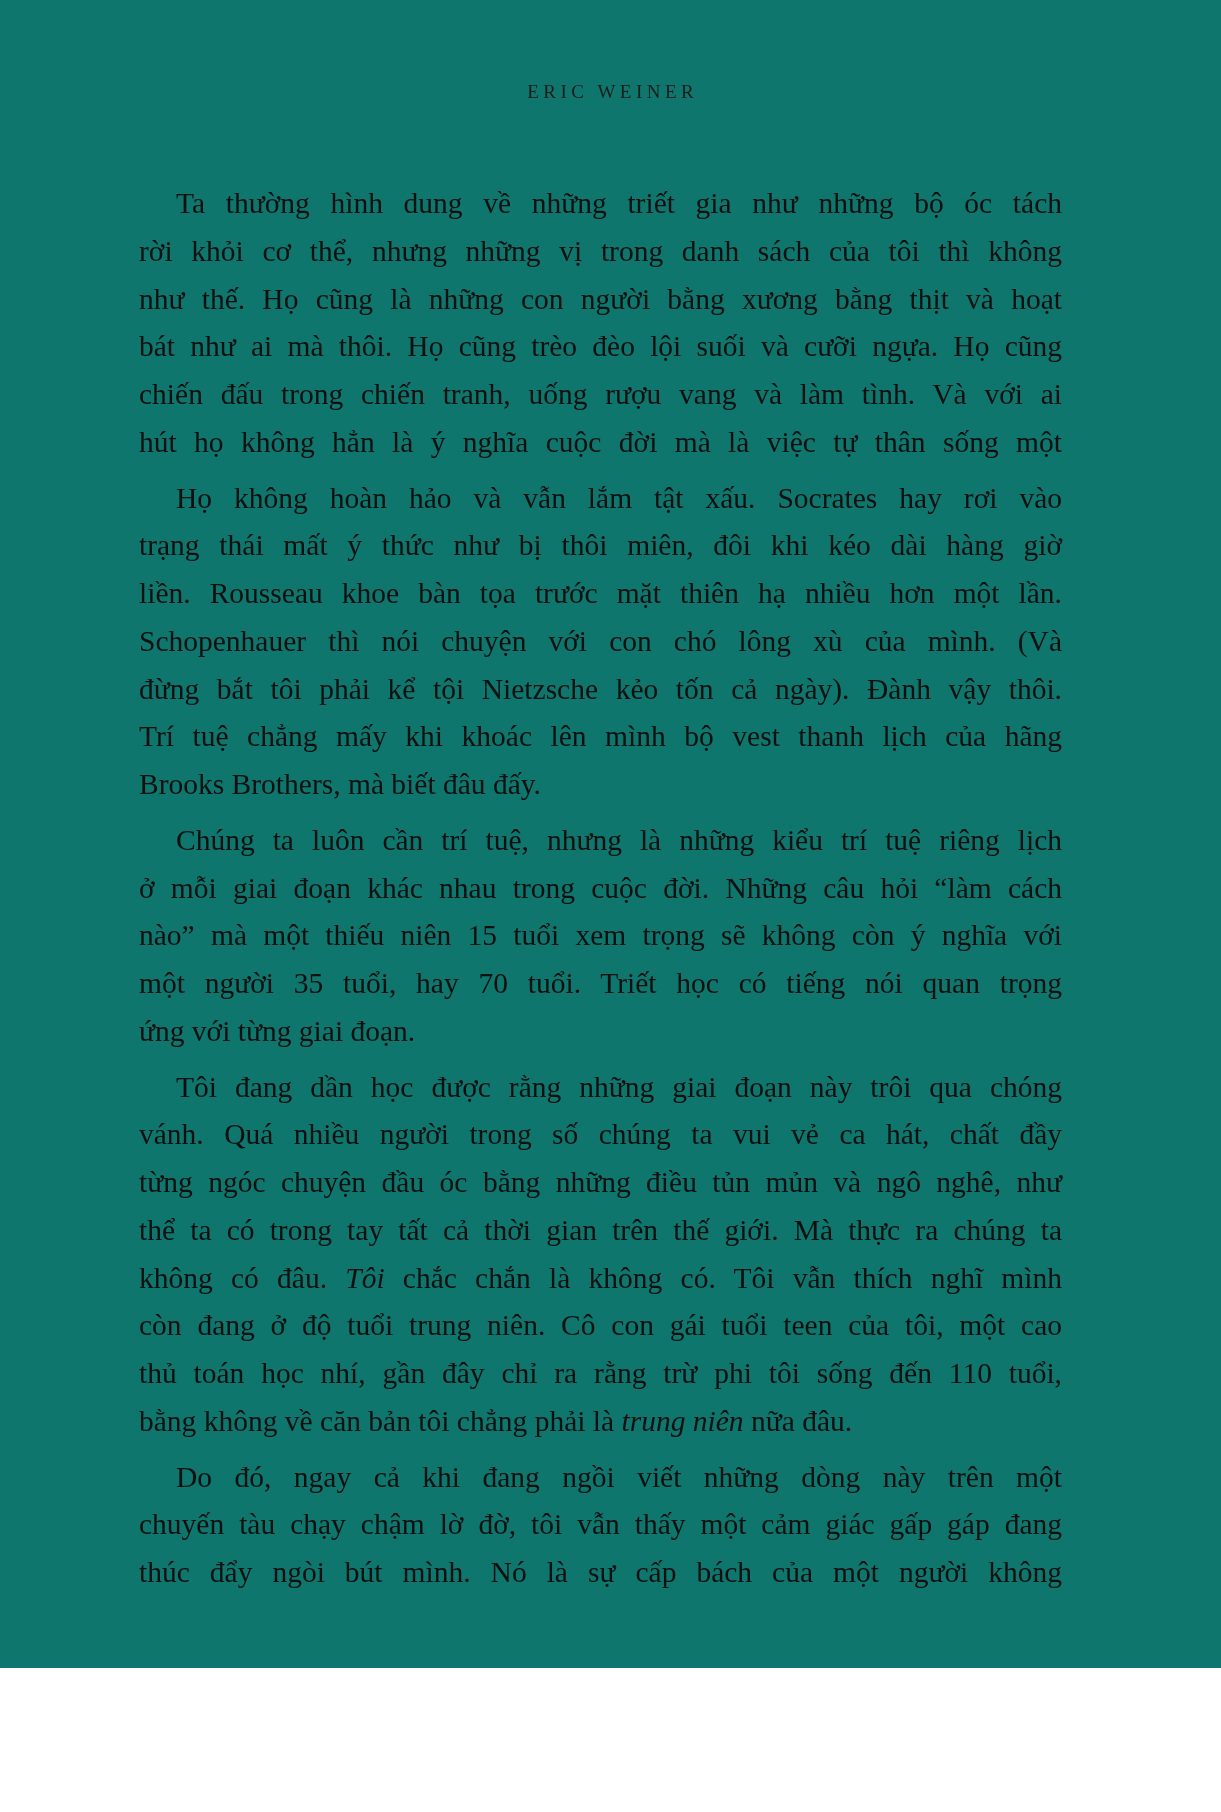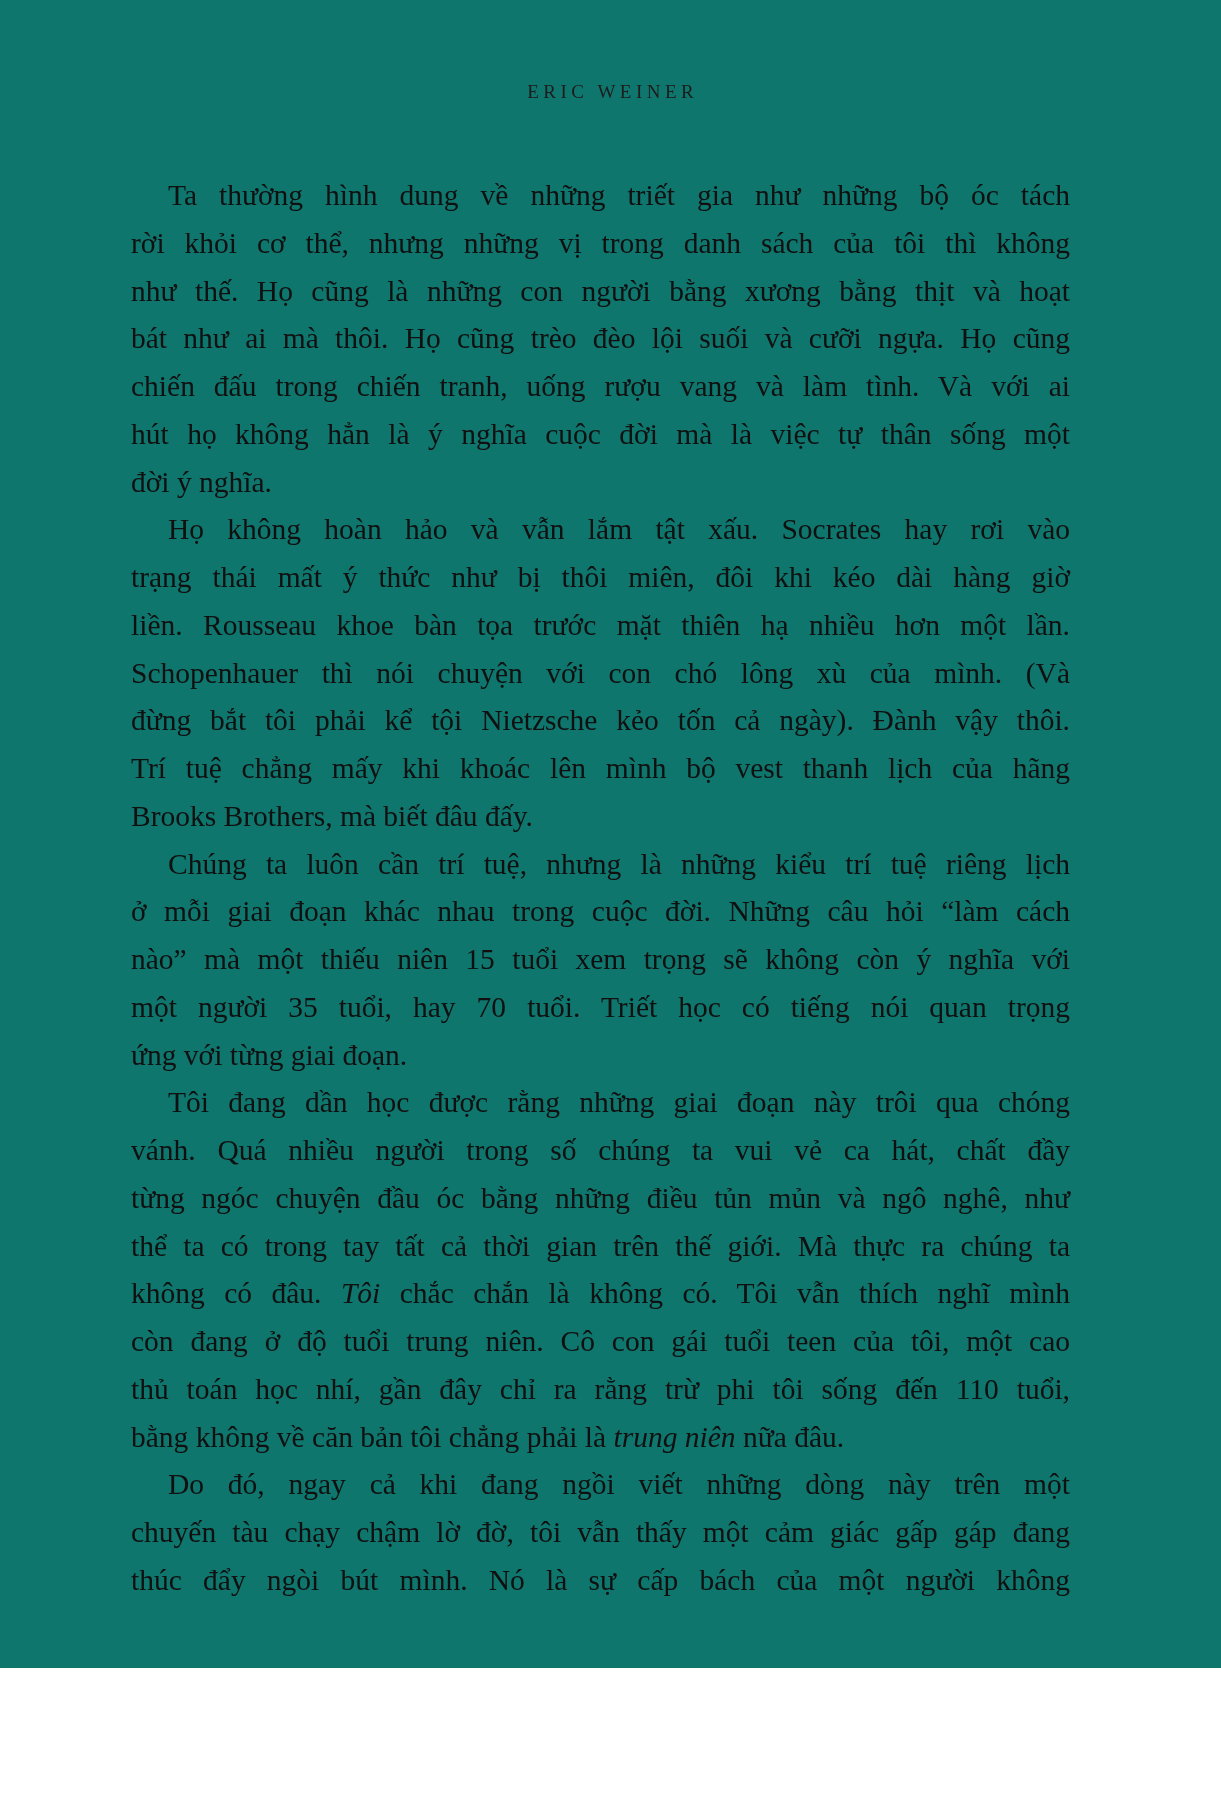--- a/index.html
+++ b/index.html
@@ -34,21 +34,21 @@
   .text-block {
     position: absolute;
     top: 172px;
     left: 131px;
     width: 939px;
     font-size: 29.5px;
     line-height: 47.75px;
     color: #101010;
   }
   .paragraph {
-    margin: 0;
+    margin: 8px;
   }
   .line {
     text-align: justify;
     text-align-last: justify;
   }
   .line.flush-left {
     text-align-last: left;
   }
   .line.indent {
     text-indent: 37px;
@@ -74,21 +74,20 @@
   <div class="running-header">ERIC WEINER</div>
 
   <div class="text-block">
       <div class="paragraph">
         <div class="line indent"><span>Ta thường hình dung về những triết gia như những bộ óc tách</span></div>
         <div class="line"><span>rời khỏi cơ thể, nhưng những vị trong danh sách của tôi thì không</span></div>
         <div class="line"><span>như thế. Họ cũng là những con người bằng xương bằng thịt và hoạt</span></div>
         <div class="line"><span>bát như ai mà thôi. Họ cũng trèo đèo lội suối và cưỡi ngựa. Họ cũng</span></div>
         <div class="line"><span>chiến đấu trong chiến tranh, uống rượu vang và làm tình. Và với ai</span></div>
         <div class="line"><span>hút họ không hẳn là ý nghĩa cuộc đời mà là việc tự thân sống một</span></div>
-        <div class="line flush-left"><span>đời ý nghĩa.</span></div>
       </div>
       <div class="paragraph">
         <div class="line indent"><span>Họ không hoàn hảo và vẫn lắm tật xấu. Socrates hay rơi vào</span></div>
         <div class="line"><span>trạng thái mất ý thức như bị thôi miên, đôi khi kéo dài hàng giờ</span></div>
         <div class="line"><span>liền. Rousseau khoe bàn tọa trước mặt thiên hạ nhiều hơn một lần.</span></div>
         <div class="line"><span>Schopenhauer thì nói chuyện với con chó lông xù của mình. (Và</span></div>
         <div class="line"><span>đừng bắt tôi phải kể tội Nietzsche kẻo tốn cả ngày). Đành vậy thôi.</span></div>
         <div class="line"><span>Trí tuệ chẳng mấy khi khoác lên mình bộ vest thanh lịch của hãng</span></div>
         <div class="line flush-left"><span>Brooks Brothers, mà biết đâu đấy.</span></div>
       </div>

